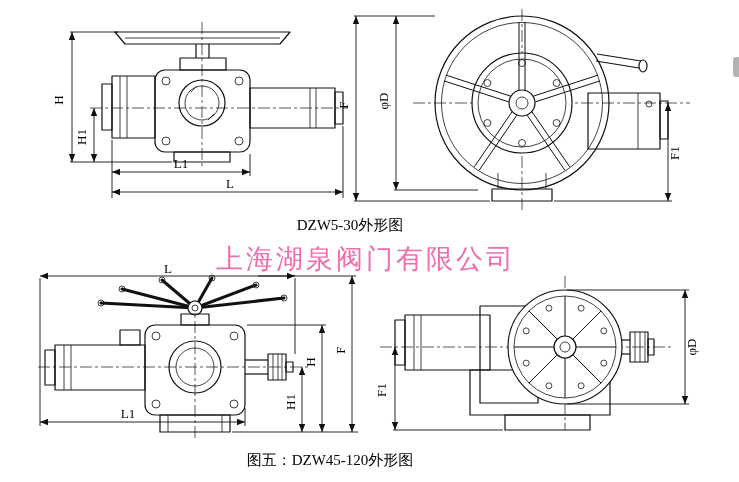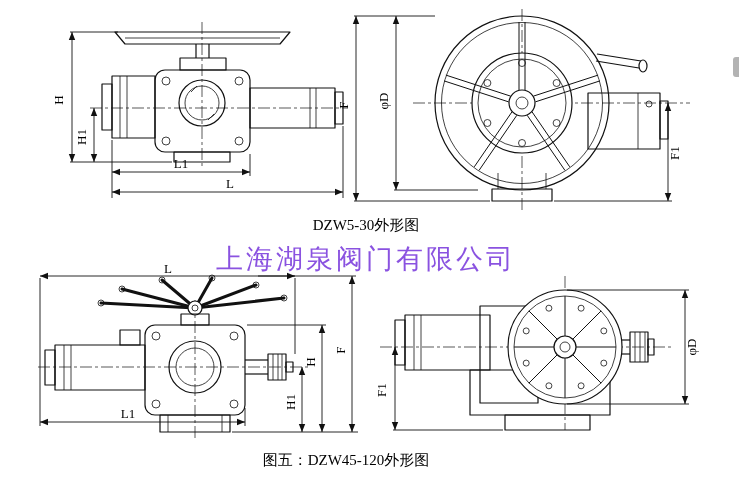--- a/index.html
+++ b/index.html
@@ -9,25 +9,25 @@
   }
   .fig{position:absolute;}
   .out{fill:none;stroke:#111;stroke-width:1.2;stroke-linejoin:round;}
   .thin{fill:none;stroke:#111;stroke-width:0.8;}
   .cl{fill:none;stroke:#111;stroke-width:0.7;stroke-dasharray:12 3 3 3;}
   .dim{fill:none;stroke:#111;stroke-width:0.9;}
   .spoke{stroke:#111;stroke-width:3;stroke-linecap:round;fill:none;}
   .spk{stroke:#111;stroke-width:1;fill:none;}
   .wfill{fill:#ffffff;stroke:#111;stroke-width:1.2;}
   .dimtext{font:13px "Liberation Serif", serif;fill:#000;}
-  .caption{position:absolute;text-align:center;font-size:15px;color:#000;padding-left:16px;}
+  .caption{position:absolute;text-align:center;font-size:15px;color:#000;}
   .caption.bold{font-weight:400;}
   .watermark{
     position:absolute;top:241px;left:0;width:732px;text-align:center;
-    font-size:27px;letter-spacing:3px;color:#6d28d9;opacity:0.8;
+    font-size:27px;letter-spacing:3px;color:#ec4899;opacity:0.8;
   }
   .edge-artifact{position:absolute;right:0;top:57px;width:6px;height:20px;
     background:#b3b3b3;border-radius:3px 0 0 3px;}
 </style>
 </head>
 <body>
 
 <svg class="fig" style="left:50px;top:8px" width="300" height="205" viewBox="0 0 300 205">
   <defs>
     <marker id="ar1" viewBox="0 0 10 10" refX="10" refY="5" markerWidth="9" markerHeight="9" orient="auto-start-reverse">

